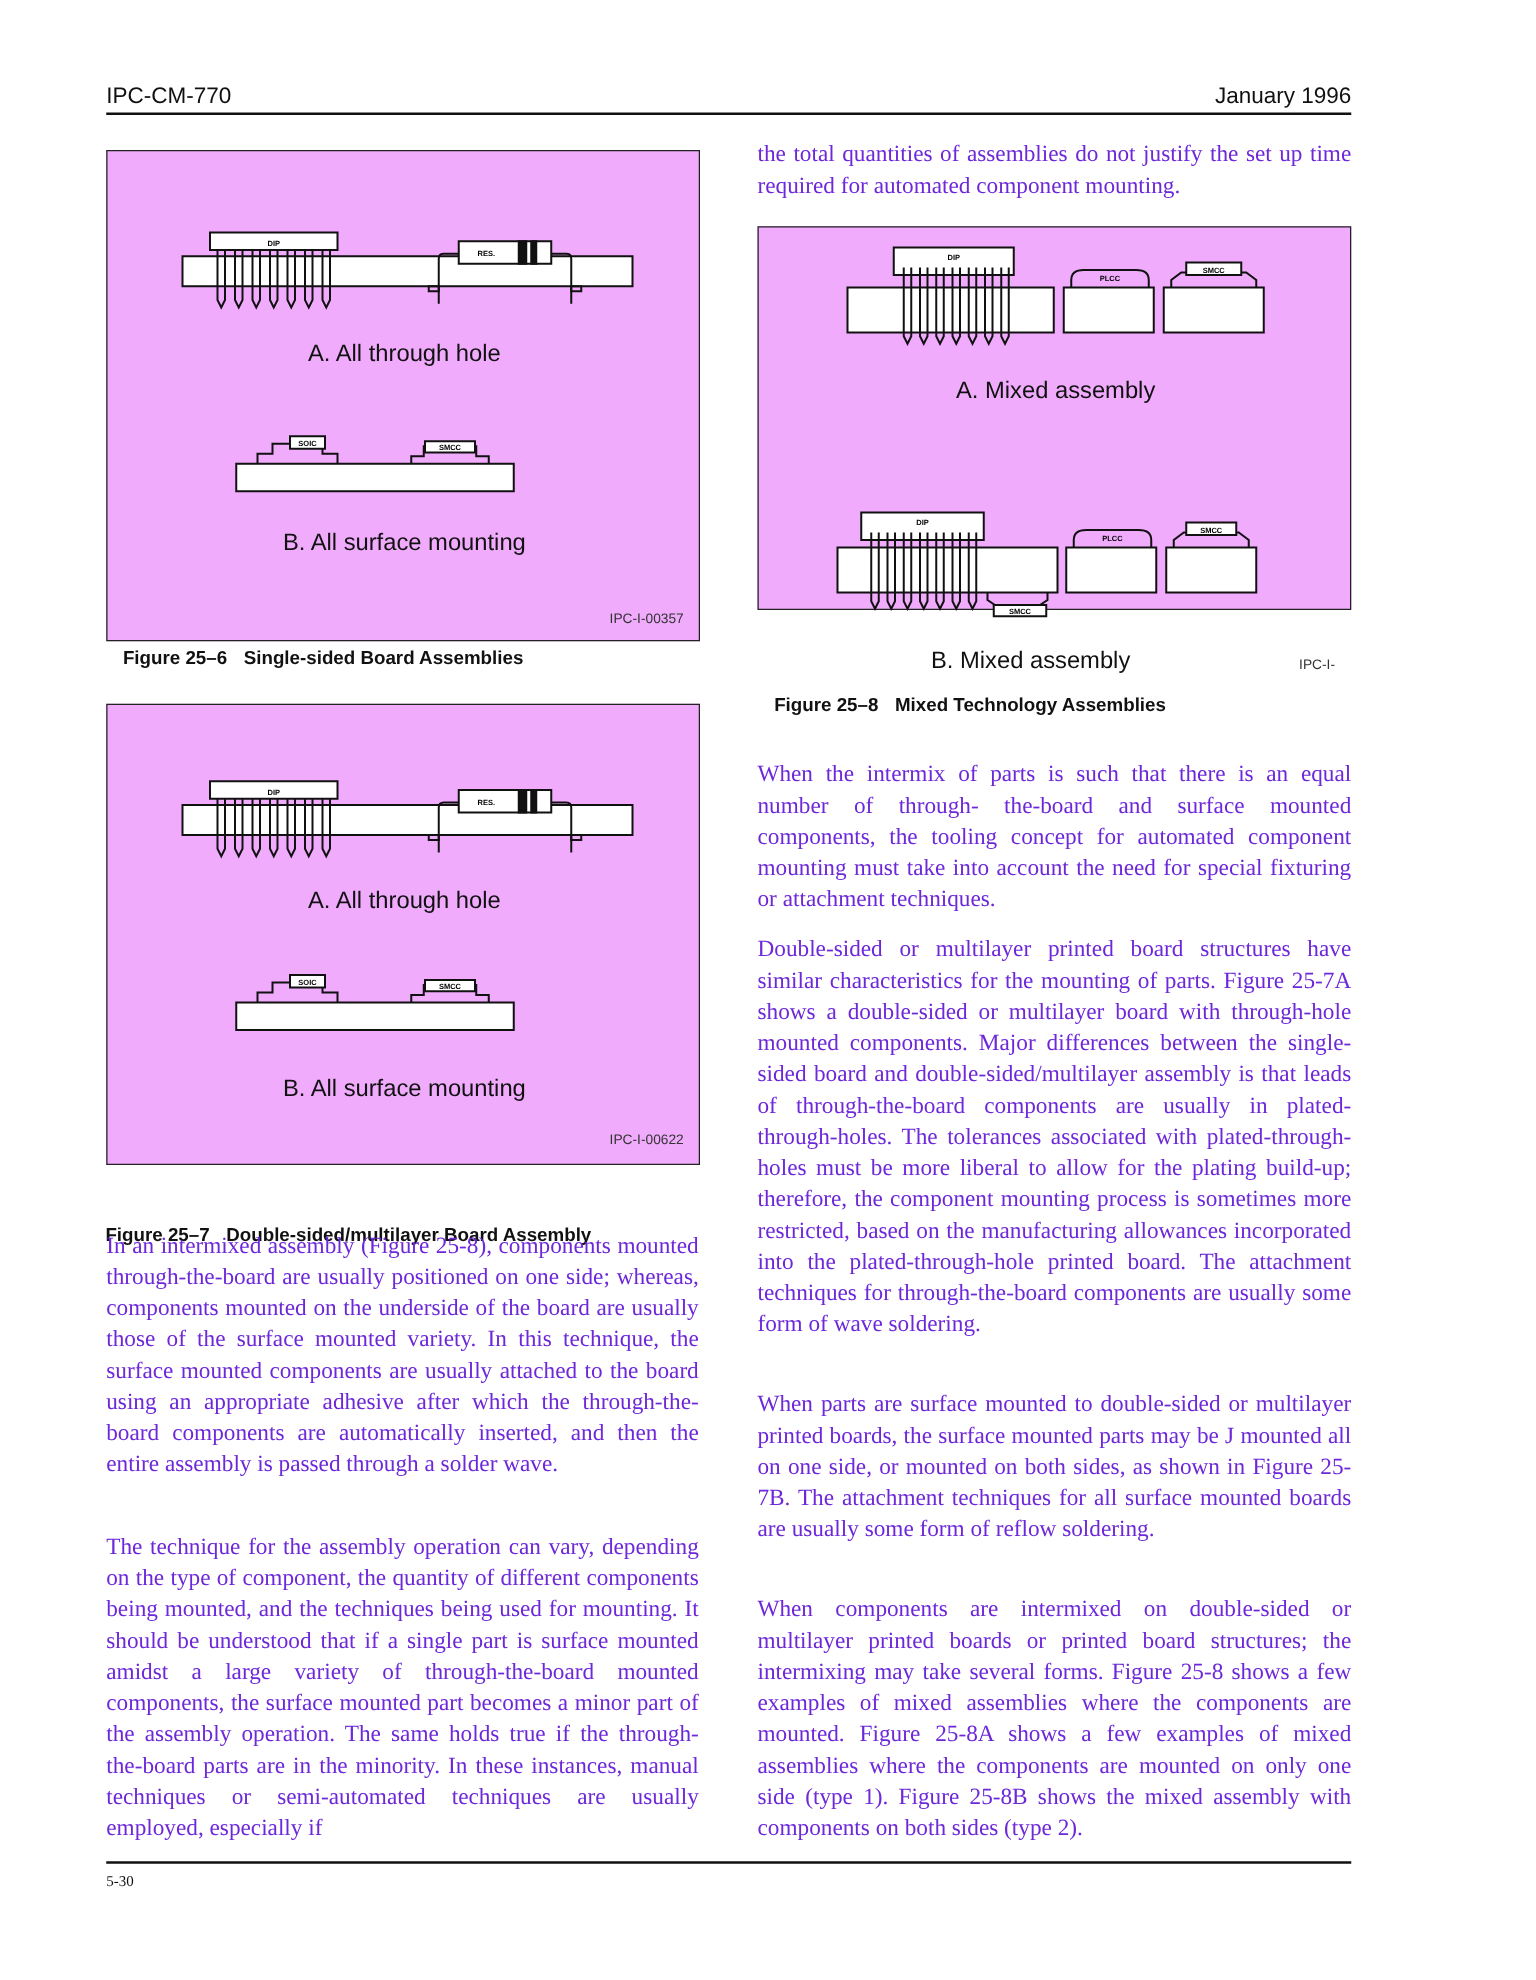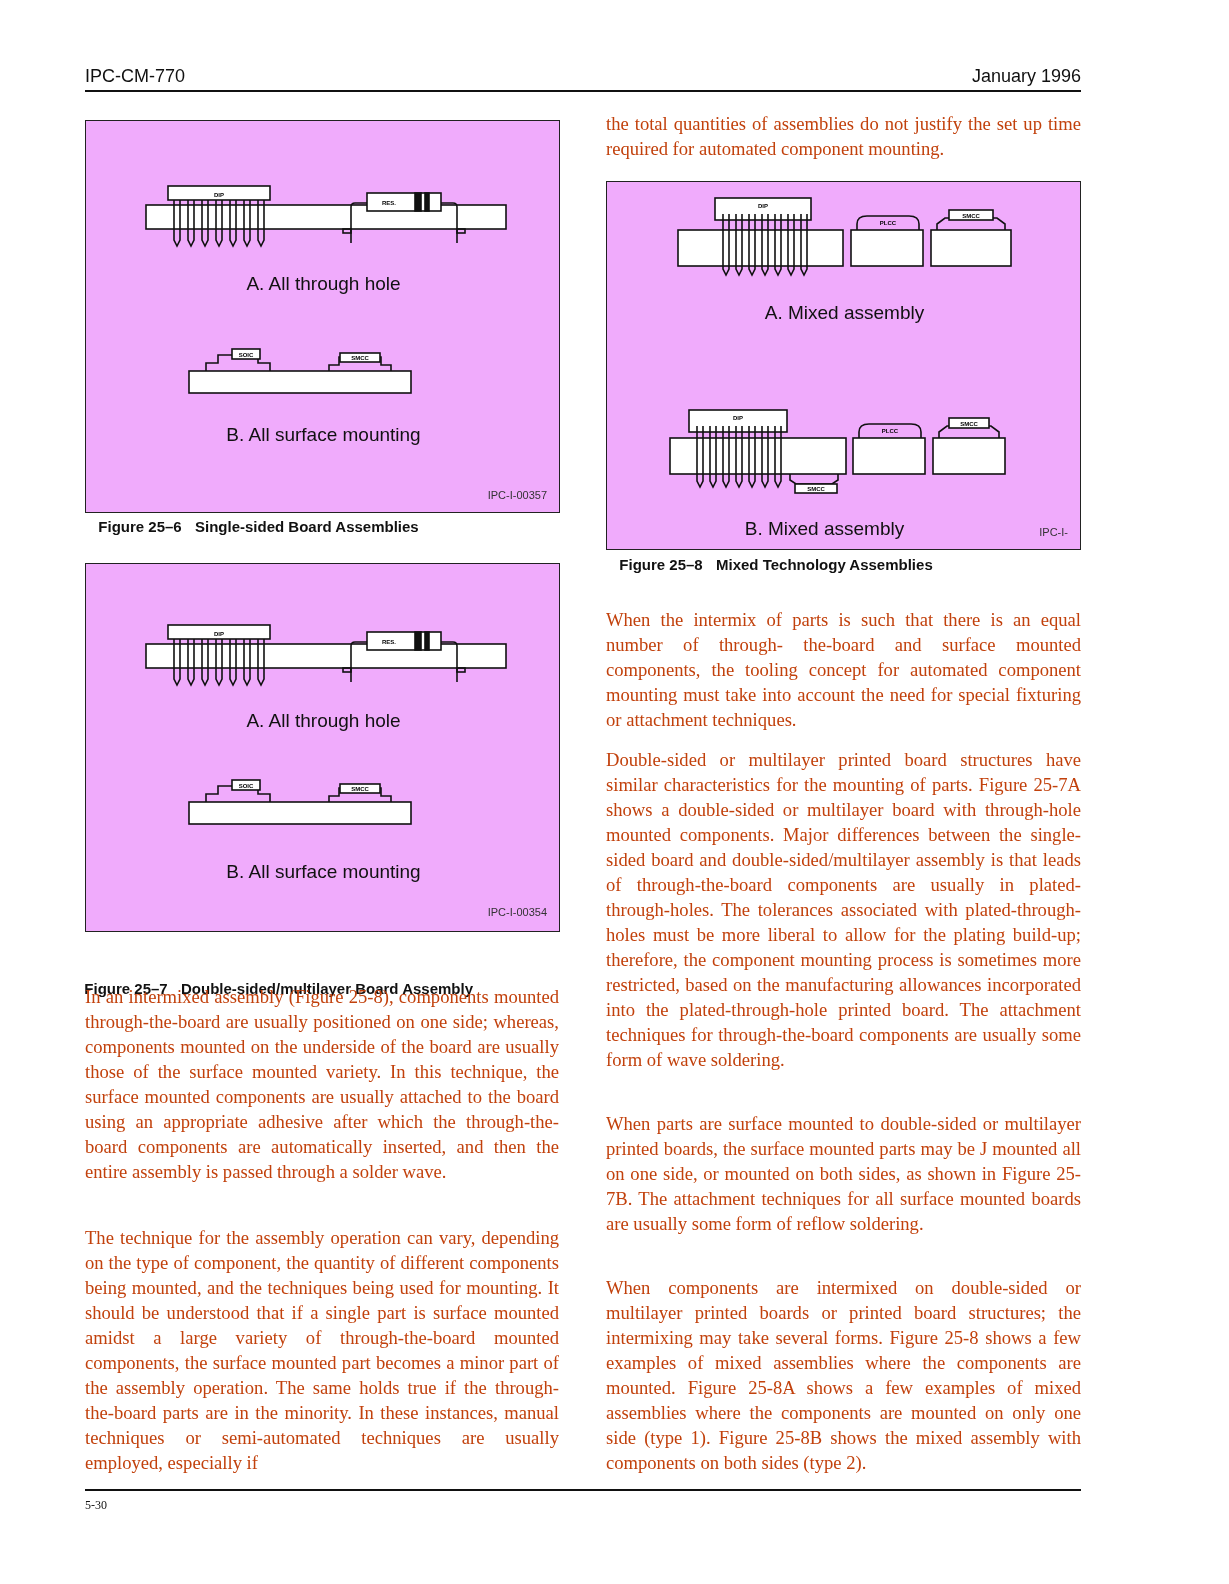--- a/index.html
+++ b/index.html
@@ -7,21 +7,21 @@
   .hdr { position: absolute; top: 66px; left: 85px; width: 996px; height: 24px; font-family: "Liberation Sans", sans-serif; font-size: 18px; }
   .hdr .l { position: absolute; left: 0; top: 0; }
   .hdr .r { position: absolute; right: 0; top: 0; }
   .rule { position: absolute; left: 85px; width: 996px; height: 2px; background: #111; }
   .fig { position: absolute; border: 1.5px solid #222; box-sizing: border-box; background: #f0abfc; }
   .figsvg { position: absolute; }
   .sublabel { position: absolute; font-family: "Liberation Sans", sans-serif; font-size: 19px; text-align: center; white-space: nowrap; }
   .figid { position: absolute; font-family: "Liberation Sans", sans-serif; font-size: 11px; color: #333; }
   .cap { position: absolute; font-family: "Liberation Sans", sans-serif; font-size: 15px; font-weight: bold; white-space: nowrap; text-align: center; }
   .cap .num { display: inline-block; width: 110px; }
-  .para { position: absolute; font-family: "Liberation Serif", serif; font-size: 18.6px; line-height: 25px; text-align: justify; color: #c2410c; margin: 0; }
+  .para { position: absolute; font-family: "Liberation Serif", serif; font-size: 18.6px; line-height: 25px; text-align: justify; color: #6d28d9; margin: 0; }
   .footer { position: absolute; top: 1498px; left: 85px; font-family: "Liberation Serif", serif; font-size: 12px; }
 </style>
 </head>
 <body>
 
 <div class="hdr">
   <span class="l">IPC-CM-770</span>
   <span class="r">January 1996</span>
 </div>
 <div class="rule" style="top:90px;"></div>
@@ -104,32 +104,32 @@
       <rect x="3" y="30" width="222" height="22" fill="#fff"></rect>
       <path d="M20 30 v-8 h12 v-8 h40 v8 h12 v8"></path>
       <rect x="46" y="8" width="28" height="10" fill="#fff"></rect>
       <path d="M143 30 v-6 h10 v-8 h42 v8 h10 v6"></path>
       <rect x="154" y="12" width="40" height="9" fill="#fff"></rect>
     </g>
     <text x="60" y="16" font-family="Liberation Sans, sans-serif" font-size="6" text-anchor="middle" font-weight="bold">SOIC</text>
     <text x="174" y="19" font-family="Liberation Sans, sans-serif" font-size="6" text-anchor="middle" font-weight="bold">SMCC</text>
   </svg>
   <div class="sublabel" style="left:0; width:475px; top:297px;">B.  All surface mounting</div>
-  <div class="figid" style="right:12px; top:342px;">IPC-I-00354</div>
+  <div class="figid" style="right:12px; top:342px;">IPC-I-00622</div>
 </div>
 <div class="cap" style="left:71px; top:938px;margin-top:42px;">
   <span class="num">Figure 25–7</span><span>Double-sided/multilayer Board Assembly</span>
 </div>
 
 <p class="para" style="left:85px; top:984px; width:474px;">In an intermixed assembly (Figure 25-8), components mounted through-the-board are usually positioned on one side; whereas, components mounted on the underside of the board are usually those of the surface mounted variety. In this technique, the surface mounted components are usually attached to the board using an appropriate adhesive after which the through-the-board components are automatically inserted, and then the entire assembly is passed through a solder wave.</p>
 <p class="para" style="left:85px; top:1225px; width:474px;">The technique for the assembly operation can vary, depending on the type of component, the quantity of different components being mounted, and the techniques being used for mounting. It should be understood that if a single part is surface mounted amidst a large variety of through-the-board mounted components, the surface mounted part becomes a minor part of the assembly operation. The same holds true if the through- the-board parts are in the minority. In these instances, manual techniques or semi-automated techniques are usually employed, especially if</p>
 
 <p class="para" style="left:606px; top:111px; width:475px;">the total quantities of assemblies do not justify the set up time required for automated component mounting.</p>
 
-<div class="fig" style="left:606px; top:181px; width:475px; height:369px;">
+<div class="fig" style="left:606px; top:181px; width:475px; height:307px;">
   <svg class="figsvg" style="left:66px; top:10px;" width="350" height="90" viewBox="0 0 350 90">
     <g fill="none" stroke="#111" stroke-width="1.6">
       <rect x="5" y="38" width="165" height="36" fill="#fff"></rect>
       <rect x="42" y="6" width="96" height="22" fill="#fff"></rect>
       <g>
         <path d="M50 22 v55 l3 6 l3 -6 v-55"></path>
         <path d="M63 22 v55 l3 6 l3 -6 v-55"></path>
         <path d="M76 22 v55 l3 6 l3 -6 v-55"></path>
         <path d="M89 22 v55 l3 6 l3 -6 v-55"></path>
         <path d="M102 22 v55 l3 6 l3 -6 v-55"></path>

